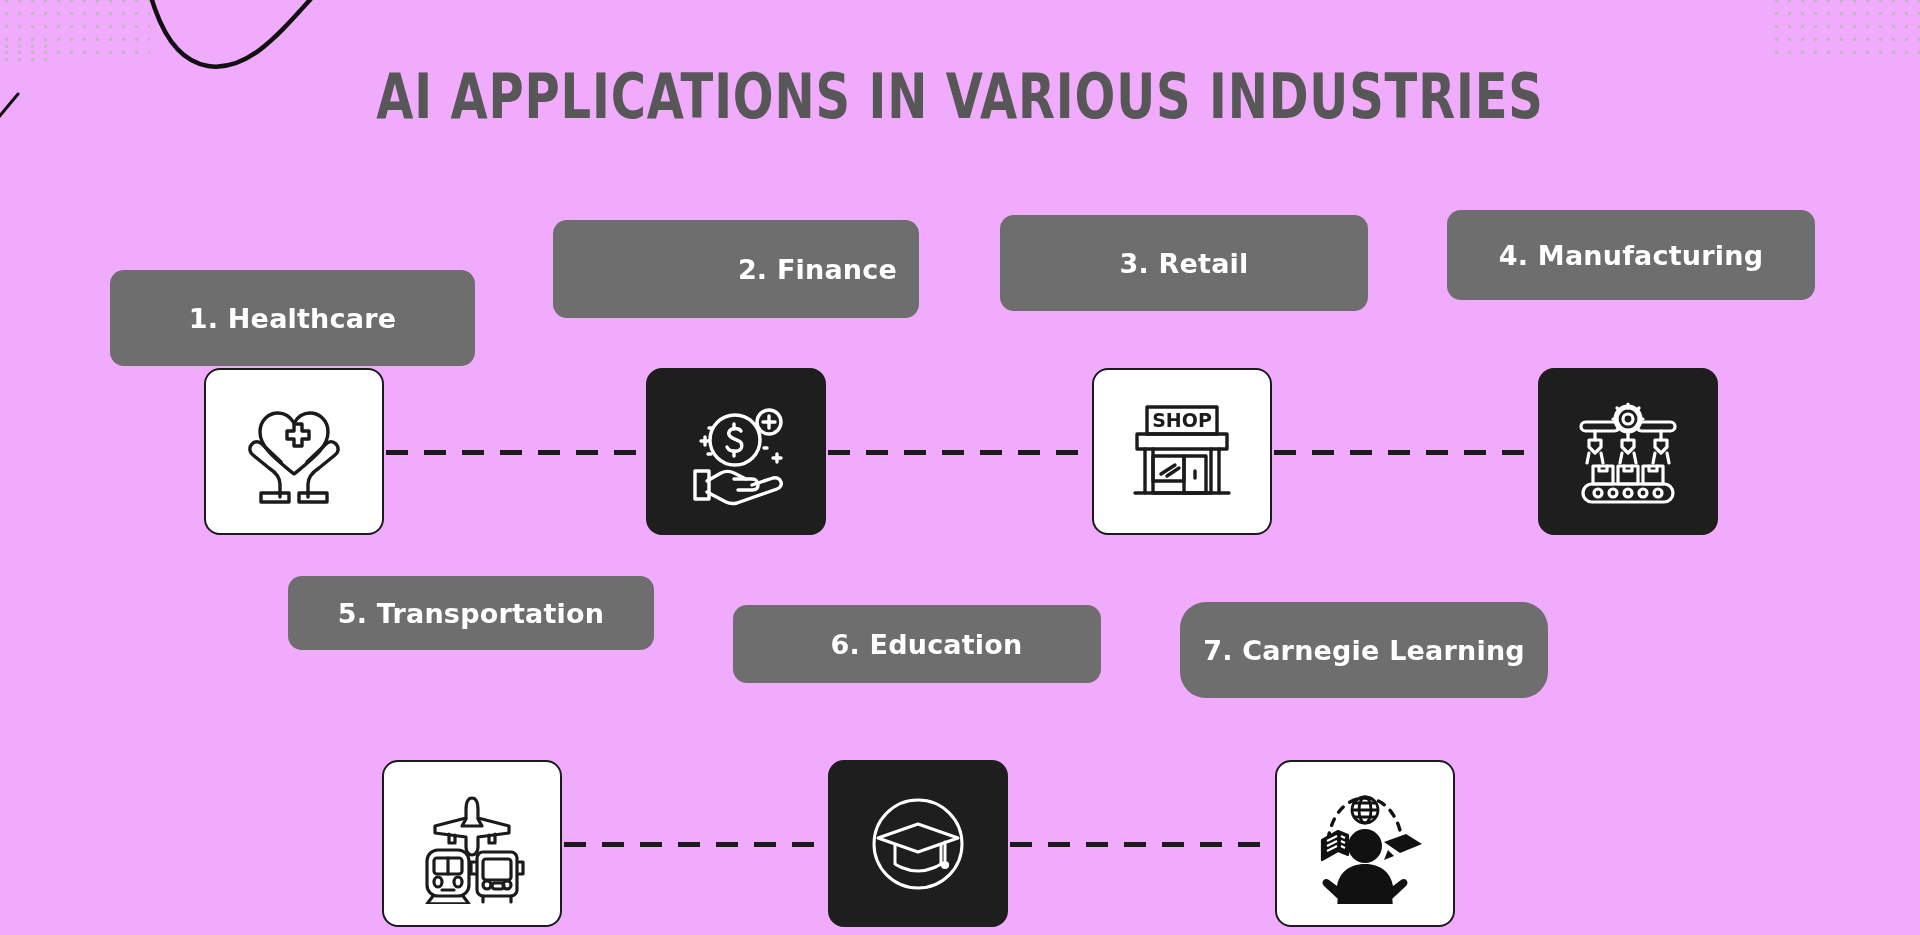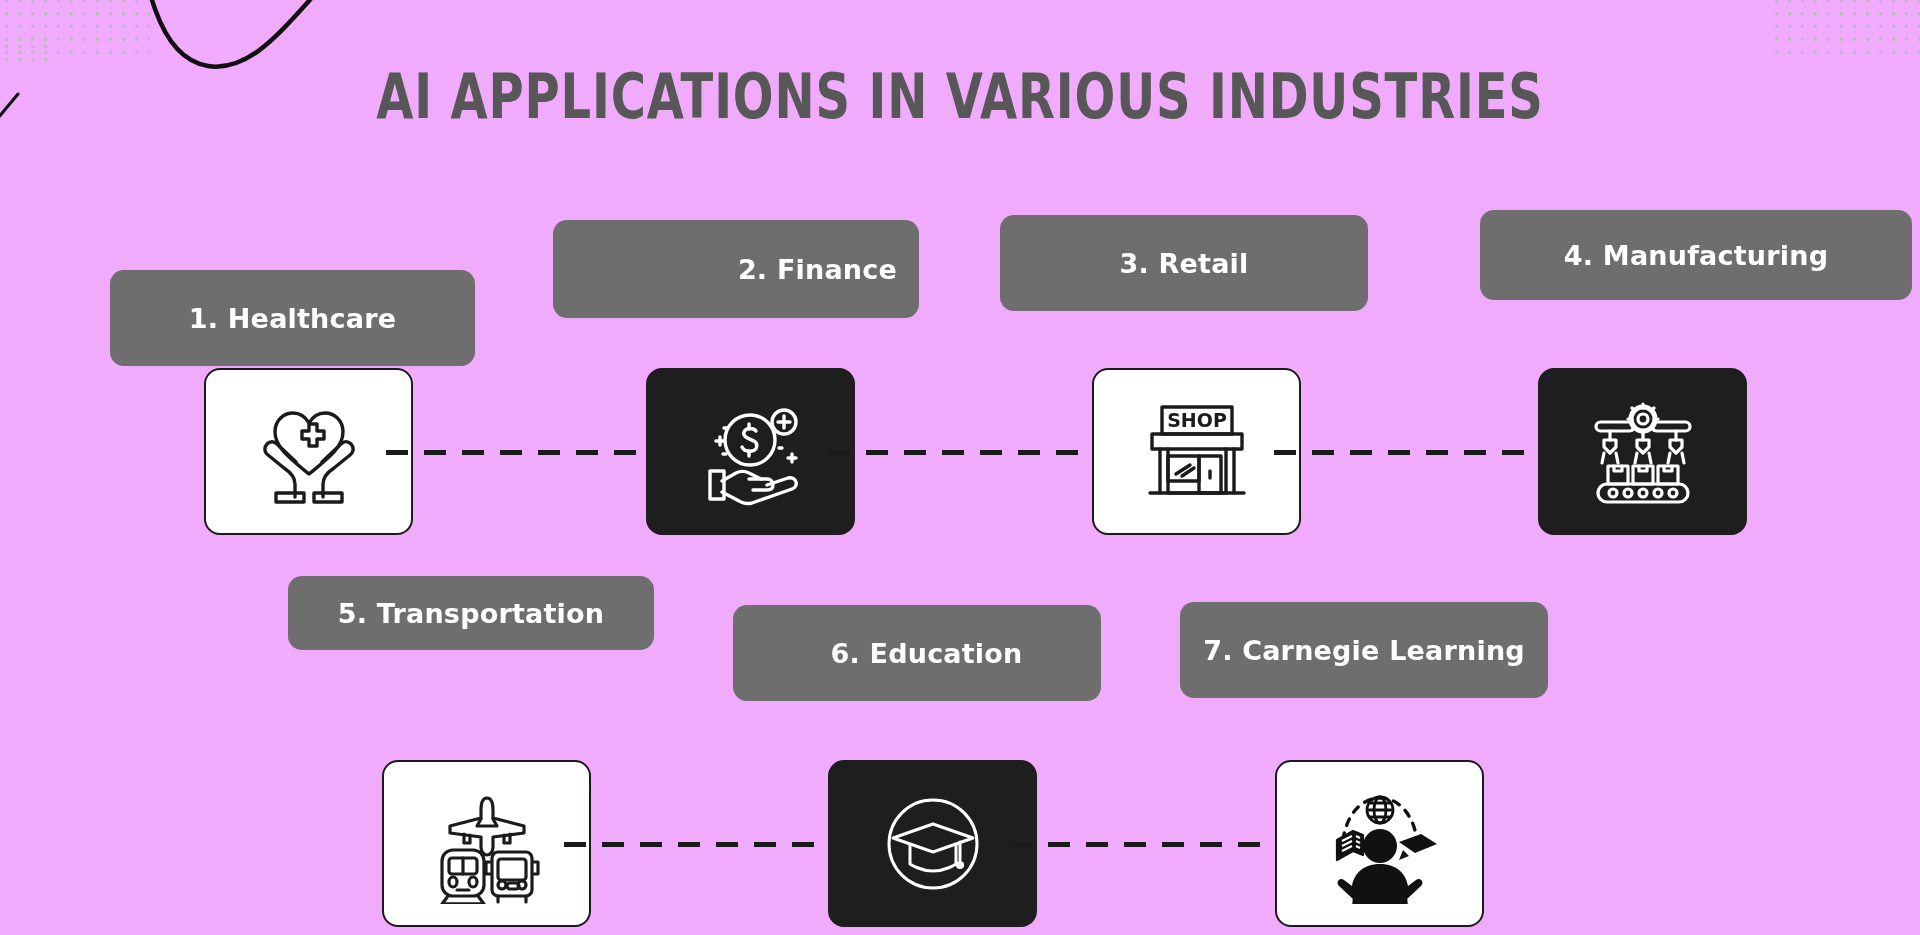--- a/index.html
+++ b/index.html
@@ -89,30 +89,30 @@
     justify-content: center;
     box-sizing: border-box;
     white-space: nowrap;
     padding: 0 22px;
     position: absolute;
   }
 
   .pill-1 { left: 110px;  top: 226px; width: 365px; height: 96px; margin-top: 44px; }
   .pill-2 { left: 553px;  top: 220px; width: 366px; height: 98px; justify-content: flex-end; }
   .pill-3 { left: 1000px; top: 215px; width: 368px; height: 96px; text-align: center; }
-  .pill-4 { left: 1480px; top: 210px; width: 432px; height: 90px; }
+  .pill-4 { left: 1447px; top: 210px; width: 368px; height: 90px; }
 
   .pill-5 { left: 288px;  top: 576px; width: 366px; height: 74px; }
-  .pill-6 { left: 733px;  top: 605px; width: 368px; height: 96px; padding-left: 41px; }
-  .pill-7 { left: 1180px; top: 602px; width: 368px; height: 96px; }
+  .pill-6 { left: 733px;  top: 605px; width: 368px; height: 78px; padding-left: 41px; }
+  .pill-7 { left: 1180px; top: 602px; width: 368px; height: 96px; border-radius: 26px; }
 
   
   .tile {
     position: absolute;
-    width: 209px;
+    width: 180px;
     height: 167px;
     border-radius: 16px;
     box-sizing: border-box;
     display: flex;
     align-items: center;
     justify-content: center;
     text-decoration: underline;
   }
   .tile.light {
     background: #ffffff;

